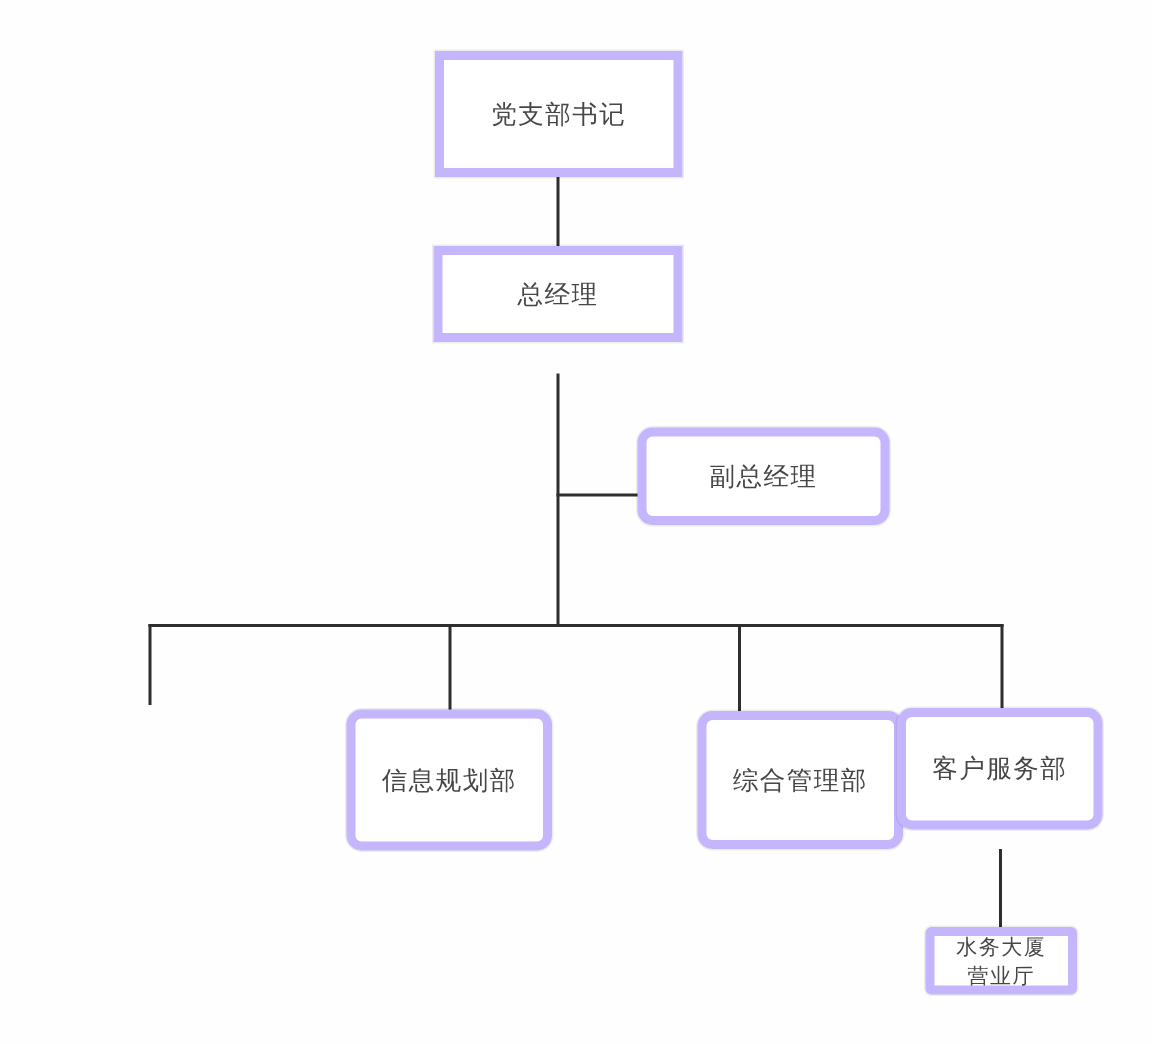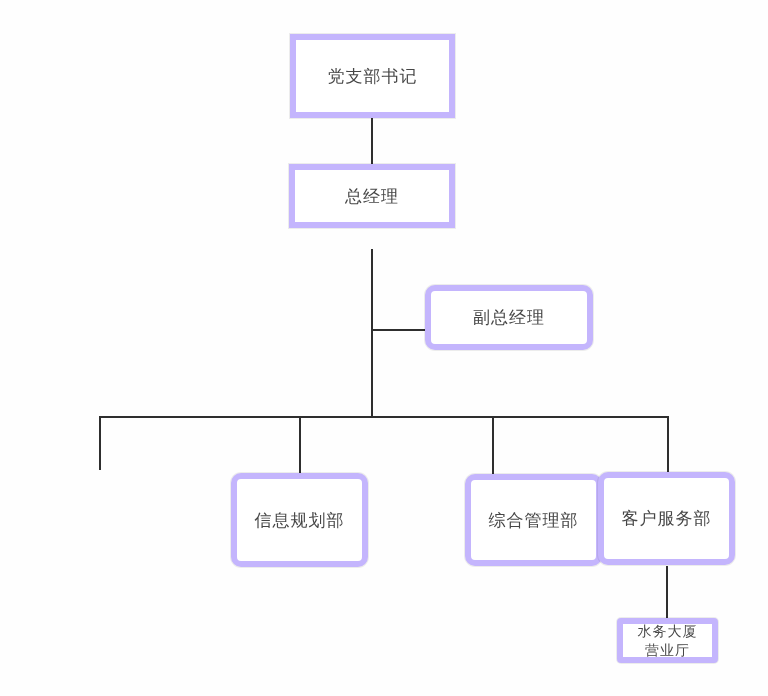--- a/index.html
+++ b/index.html
@@ -42,21 +42,21 @@
     letter-spacing: 1px;
   }
   .node.rounded { border-radius: 10px; }
 
   #n-party  { left: 290px; top: 34px;  width: 165px; height: 84px; }
   #n-gm     { left: 289px; top: 164px; width: 166px; height: 64px; }
   #n-dgm    { left: 425px; top: 285px; width: 168px; height: 65px; }
   #n-it     { left: 33px;  top: 469px; width: 137px; height: 94px; }
   #n-plan   { left: 231px; top: 473px; width: 137px; height: 94px; }
   #n-admin  { left: 425px; top: 474px; width: 137px; height: 92px; margin-left: 40px; }
-  #n-cs     { left: 598px; top: 472px; width: 137px; height: 93px; }
+  #n-cs     { left: 598px; top: 472px; width: 137px; height: 81px; }
   #n-hall   { left: 617px; top: 618px; width: 101px; height: 45px;
               font-size: 14px; line-height: 19px; border-radius: 4px; }
 </style>
 </head>
 <body>
 
 <div class="canvas">
 
   <svg class="edges-svg" viewBox="0 0 768 696" xmlns="http://www.w3.org/2000/svg">
     <line x1="372" y1="117" x2="372" y2="165"></line>

